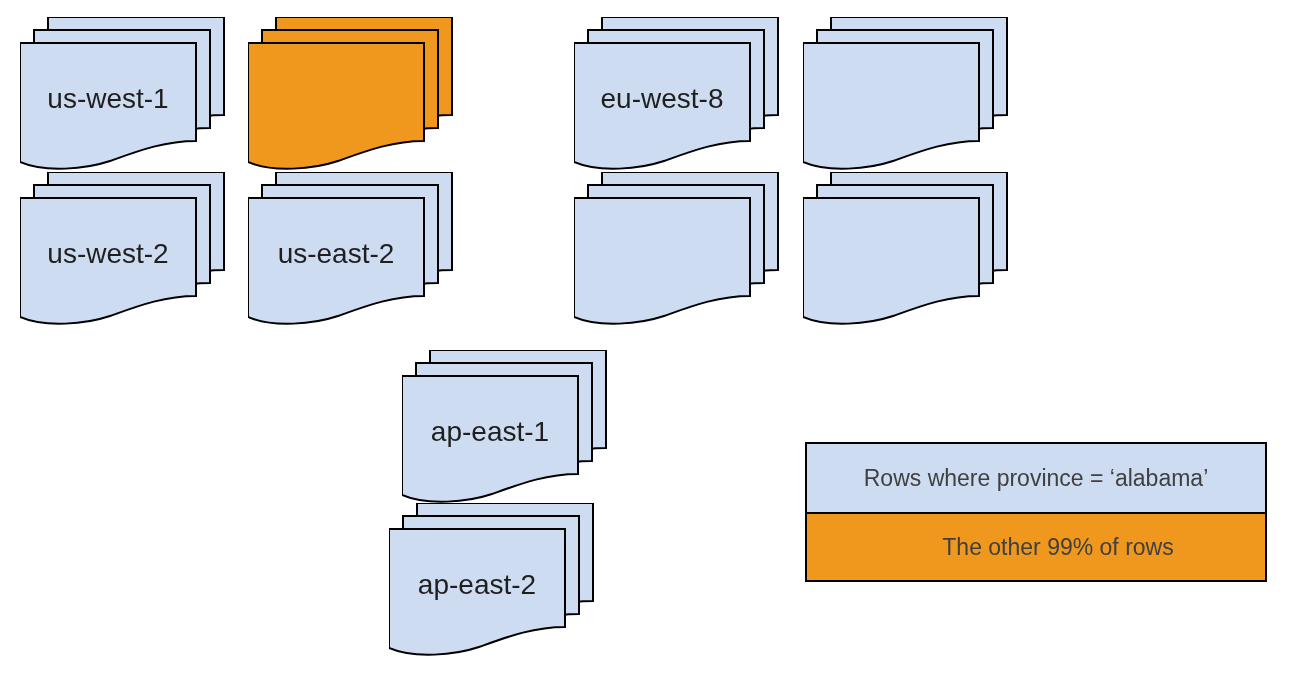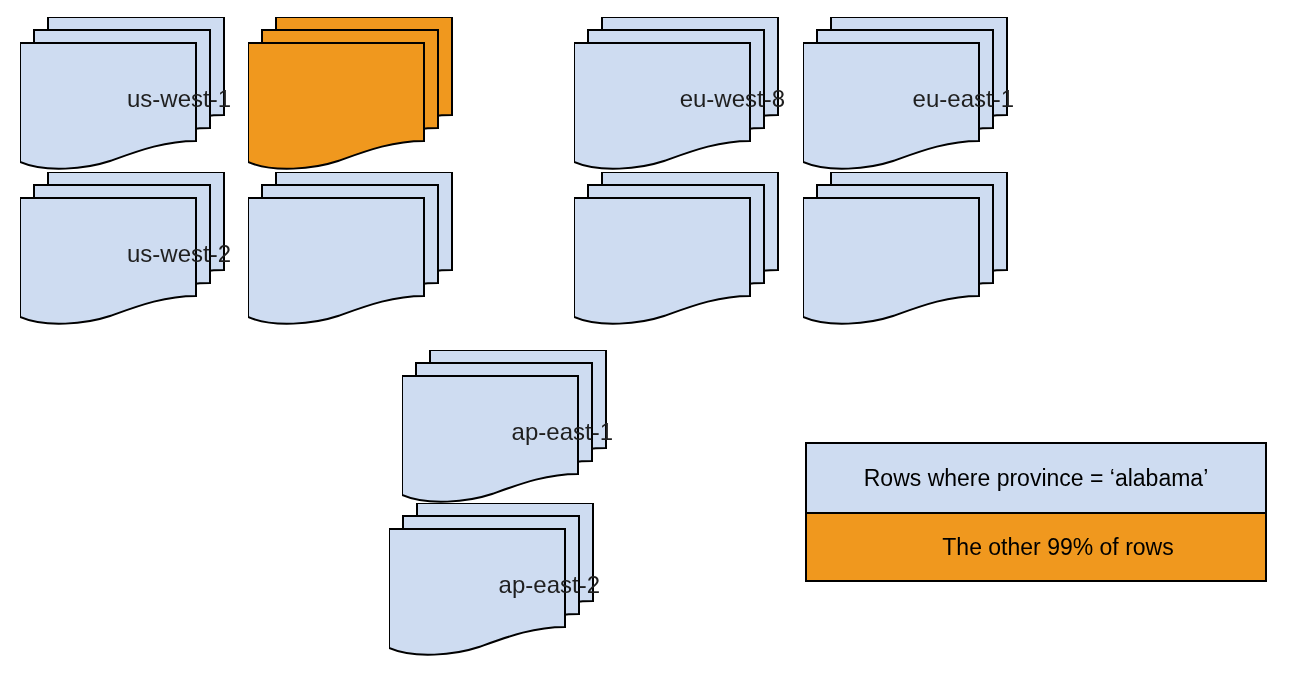--- a/index.html
+++ b/index.html
@@ -24,42 +24,41 @@
     position: absolute;
     left: 0;
     top: 0;
     display: block;
   }
   .stack-label {
     position: absolute;
     left: 0;
     top: 70px;
     width: 176px;
-    text-align: right;
-    font-size: 24px;
+    text-align: center;
+    font-size: 28px;
     line-height: 24px;
     color: #1f1f1f;
     white-space: nowrap;
-    margin-left: 35px;
   }
   .legend {
     position: absolute;
     box-sizing: border-box;
     border: 2px solid #000000;
     display: flex;
     flex-direction: column;
   }
   .legend-row {
     flex: 1 1 50%;
     box-sizing: border-box;
     display: flex;
     align-items: center;
     justify-content: center;
     font-size: 23px;
-    color: #000000;
+    color: #404040;
   }
   .legend-row + .legend-row {
     border-top: 2px solid #000000;
   }
 </style>
 </head>
 <body>
 
 <div id="canvas">
 
@@ -94,40 +93,40 @@
       <div class="stack-label">eu-west-8</div>
     </div>
       <div class="stack" style="left: 803px; top: 17px;">
       <svg width="205" height="158" viewBox="0 0 205 158">
         <g stroke="#000000" stroke-width="2" stroke-linejoin="miter">
           <path class="sheet" transform="translate(28,0)" d="M 0 0 H 176 V 98 C 144 98 118 108 90 118 C 66 126 25 130 0 119 Z" fill="#cedcf1"></path>
           <path class="sheet" transform="translate(14,13)" d="M 0 0 H 176 V 98 C 144 98 118 108 90 118 C 66 126 25 130 0 119 Z" fill="#cedcf1"></path>
           <path class="sheet" transform="translate(0,26)" d="M 0 0 H 176 V 98 C 144 98 118 108 90 118 C 66 126 25 130 0 119 Z" fill="#cedcf1"></path>
         </g>
       </svg>
-      <div class="stack-label">eu-east-1</div>
     </div>
       <div class="stack" style="left: 20px; top: 172px;">
       <svg width="205" height="158" viewBox="0 0 205 158">
         <g stroke="#000000" stroke-width="2" stroke-linejoin="miter">
           <path class="sheet" transform="translate(28,0)" d="M 0 0 H 176 V 98 C 144 98 118 108 90 118 C 66 126 25 130 0 119 Z" fill="#cedcf1"></path>
           <path class="sheet" transform="translate(14,13)" d="M 0 0 H 176 V 98 C 144 98 118 108 90 118 C 66 126 25 130 0 119 Z" fill="#cedcf1"></path>
           <path class="sheet" transform="translate(0,26)" d="M 0 0 H 176 V 98 C 144 98 118 108 90 118 C 66 126 25 130 0 119 Z" fill="#cedcf1"></path>
         </g>
       </svg>
       <div class="stack-label">us-west-2</div>
     </div>
       <div class="stack" style="left: 248px; top: 172px;">
       <svg width="205" height="158" viewBox="0 0 205 158">
         <g stroke="#000000" stroke-width="2" stroke-linejoin="miter">
           <path class="sheet" transform="translate(28,0)" d="M 0 0 H 176 V 98 C 144 98 118 108 90 118 C 66 126 25 130 0 119 Z" fill="#cedcf1"></path>
           <path class="sheet" transform="translate(14,13)" d="M 0 0 H 176 V 98 C 144 98 118 108 90 118 C 66 126 25 130 0 119 Z" fill="#cedcf1"></path>
           <path class="sheet" transform="translate(0,26)" d="M 0 0 H 176 V 98 C 144 98 118 108 90 118 C 66 126 25 130 0 119 Z" fill="#cedcf1"></path>
         </g>
       </svg>
+      <div class="stack-label">us-east-2</div>
     </div>
       <div class="stack" style="left: 574px; top: 172px;">
       <svg width="205" height="158" viewBox="0 0 205 158">
         <g stroke="#000000" stroke-width="2" stroke-linejoin="miter">
           <path class="sheet" transform="translate(28,0)" d="M 0 0 H 176 V 98 C 144 98 118 108 90 118 C 66 126 25 130 0 119 Z" fill="#cedcf1"></path>
           <path class="sheet" transform="translate(14,13)" d="M 0 0 H 176 V 98 C 144 98 118 108 90 118 C 66 126 25 130 0 119 Z" fill="#cedcf1"></path>
           <path class="sheet" transform="translate(0,26)" d="M 0 0 H 176 V 98 C 144 98 118 108 90 118 C 66 126 25 130 0 119 Z" fill="#cedcf1"></path>
         </g>
       </svg>
     </div>

